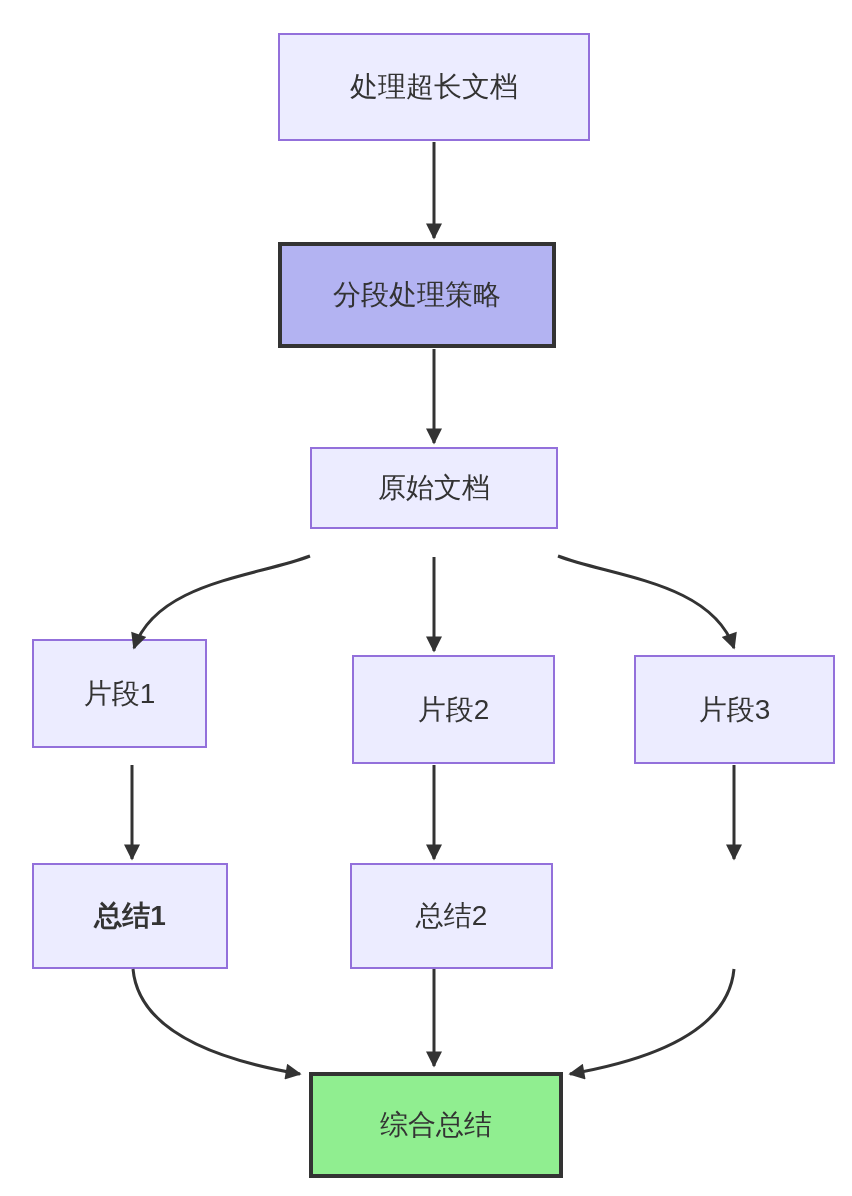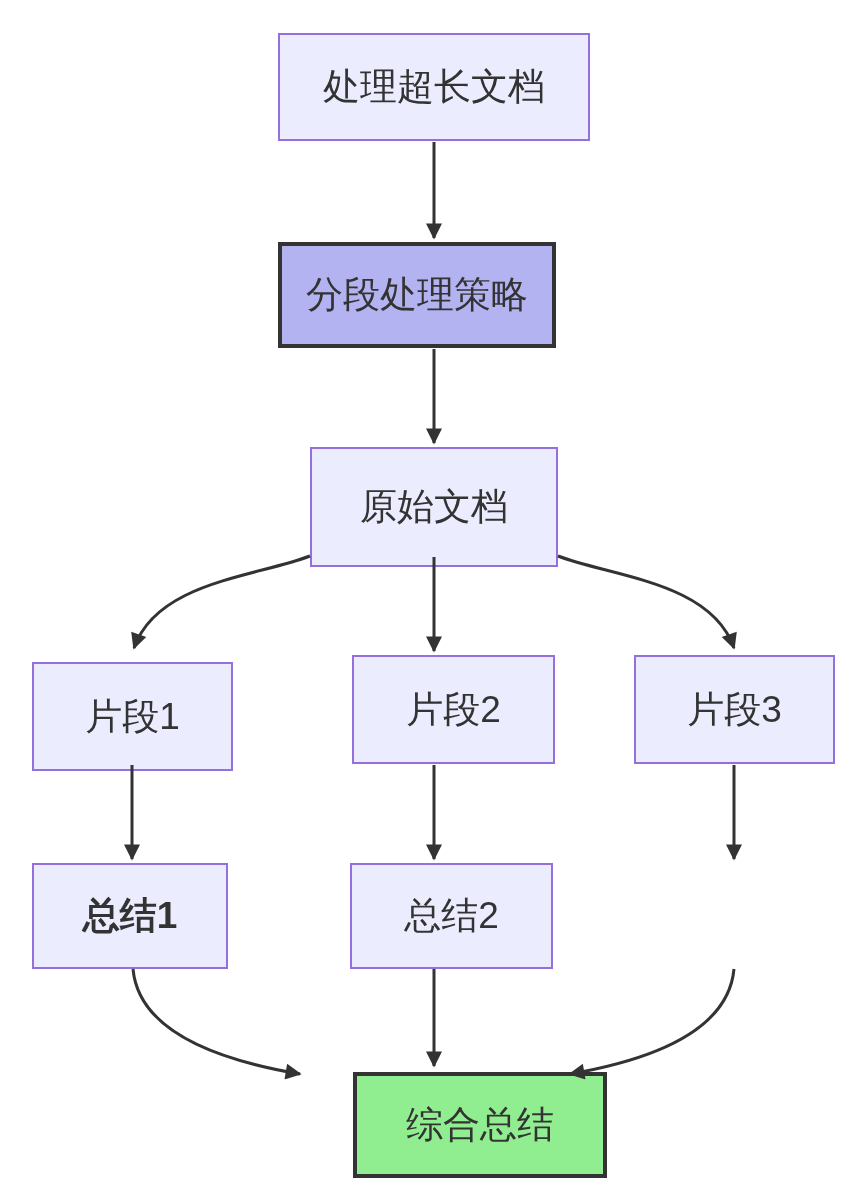--- a/index.html
+++ b/index.html
@@ -24,45 +24,45 @@
     height: 1196px;
     background: var(--background);
     overflow: hidden;
   }
   .node {
     position: absolute;
     display: flex;
     align-items: center;
     justify-content: center;
     text-align: center;
-    font-size: 37px;
+    font-size: 28px;
     color: var(--text);
     background: var(--node-fill);
     border: 2px solid var(--node-border);
     z-index: 1;
   }
   .node.highlight {
     background: var(--highlight-fill);
     border: 4px solid var(--highlight-border);
   }
   .node.success {
     background: var(--success-fill);
     border: 4px solid var(--success-border);
   }
   
   .n-a { left: 278px; top: 33px;   width: 312px; height: 108px; }
   .n-b { left: 278px; top: 242px;  width: 278px; height: 106px; }
-  .n-c { left: 310px; top: 447px;  width: 248px; height: 120px; }
-  .n-d { left: 32px;  top: 662px;  width: 201px; height: 109px; }
+  .n-c { left: 310px; top: 447px;  width: 248px; height: 82px; }
+  .n-d { left: 32px;  top: 639px;  width: 175px; height: 109px; }
   .n-e { left: 352px; top: 655px;  width: 203px; height: 109px; }
   .n-f { left: 634px; top: 655px;  width: 201px; height: 109px; }
   .n-g { left: 32px;  top: 863px;  width: 196px; height: 106px; font-weight: bold; }
   .n-h { left: 350px; top: 863px;  width: 203px; height: 106px; }
   .n-i { left: 634px; top: 863px;  width: 201px; height: 106px; }
-  .n-j { left: 309px; top: 1072px; width: 254px; height: 106px; margin-left: 44px; }
+  .n-j { left: 309px; top: 1072px; width: 254px; height: 106px; }
   .edges {
     position: absolute;
     left: 0; top: 0;
     z-index: 2;
     pointer-events: none;
   }
   .edge {
     fill: none;
     stroke: var(--edge);
     stroke-width: 3;

